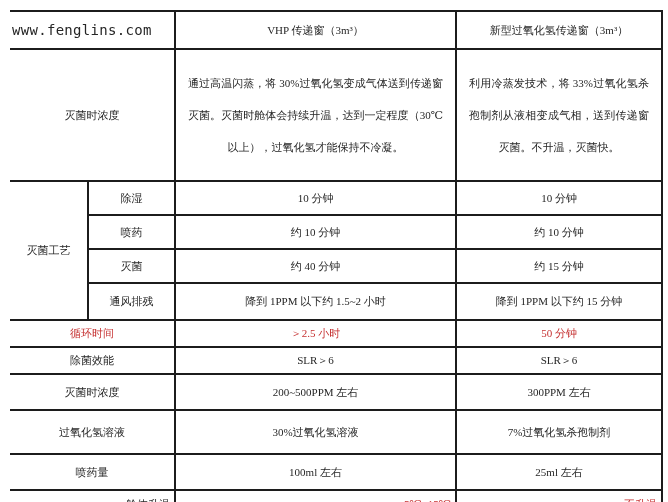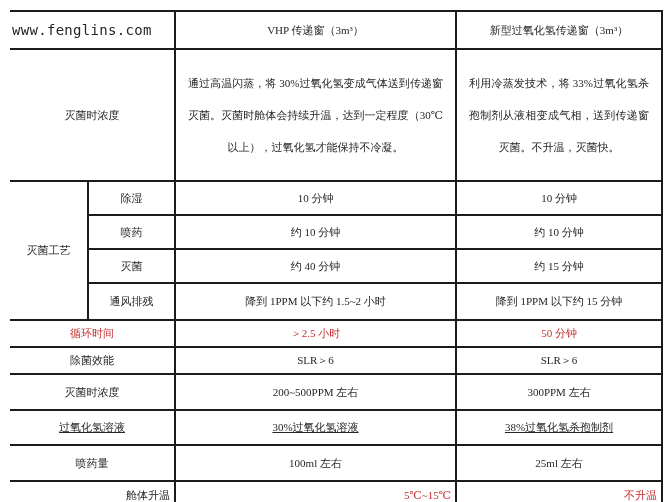--- a/index.html
+++ b/index.html
@@ -30,21 +30,21 @@
   }
   
   tr td:first-child{border-left:none;}
   tr:last-child td{border-bottom:none;text-align:right;}
 
   .r-header td{height:38px;}
   .r-principle td{height:132px;}
   .r-step td{height:34px;}
   .r-step-tall td{height:37px;margin-left:35px;}
   .r-metric td{height:27px;}
-  .r-metric-tall td{height:35px;text-decoration:underline;}
+  .r-metric-tall td{height:44px;}
   .r-metric-short td{height:36px;}
 
   .site{
     font-family:"DejaVu Sans Mono","Liberation Mono",monospace;
     font-size:14px;
     text-align:left;
     padding-left:2px;
     letter-spacing:0.3px;
   }
   .para{
@@ -113,21 +113,21 @@
       <td>SLR＞6</td>
     </tr>
     <tr class="r-metric-short">
       <td colspan="2">灭菌时浓度</td>
       <td>200~500PPM 左右</td>
       <td>300PPM 左右</td>
     </tr>
     <tr class="r-metric-tall">
       <td colspan="2">过氧化氢溶液</td>
       <td>30%过氧化氢溶液</td>
-      <td>38%过氧化氢杀孢制剂</td>
+      <td>7%过氧化氢杀孢制剂</td>
     </tr>
     <tr class="r-metric-short">
       <td colspan="2">喷药量</td>
       <td>100ml 左右</td>
       <td>25ml 左右</td>
     </tr>
     <tr class="r-metric">
       <td colspan="2">舱体升温</td>
       <td class="red">5℃~15℃</td>
       <td class="red">不升温</td>

